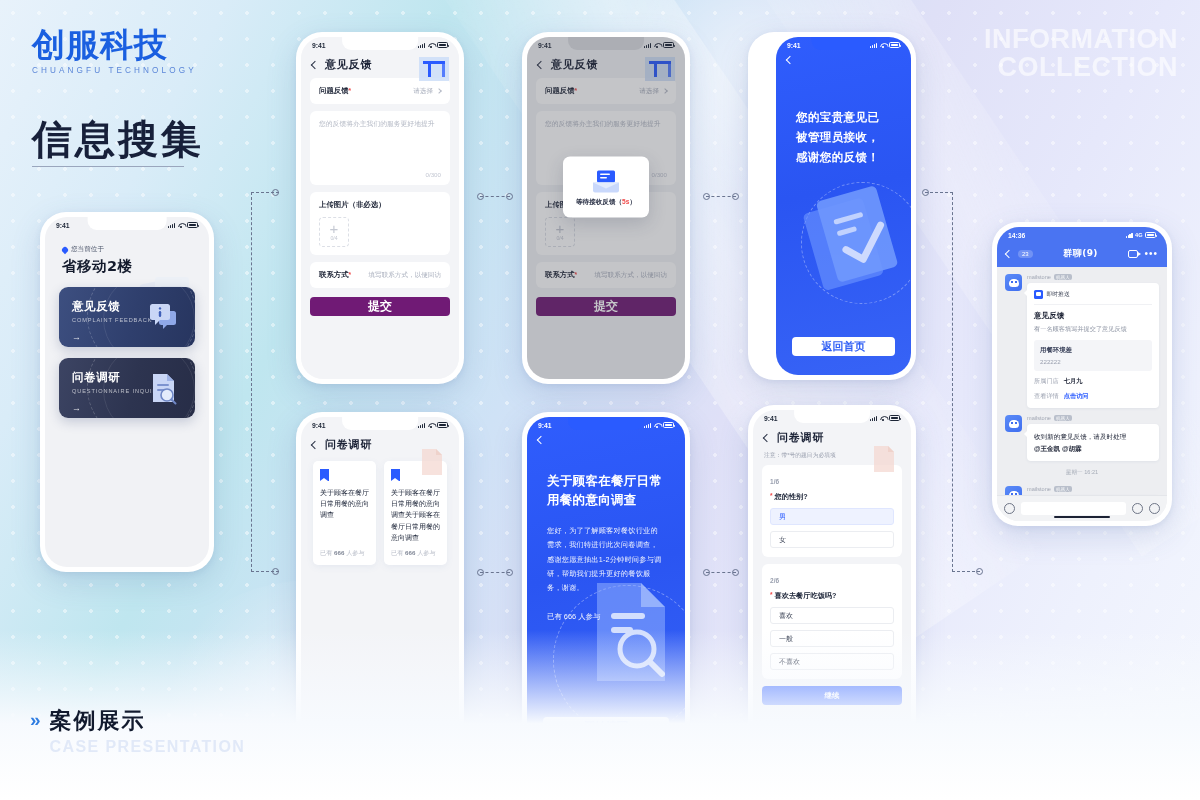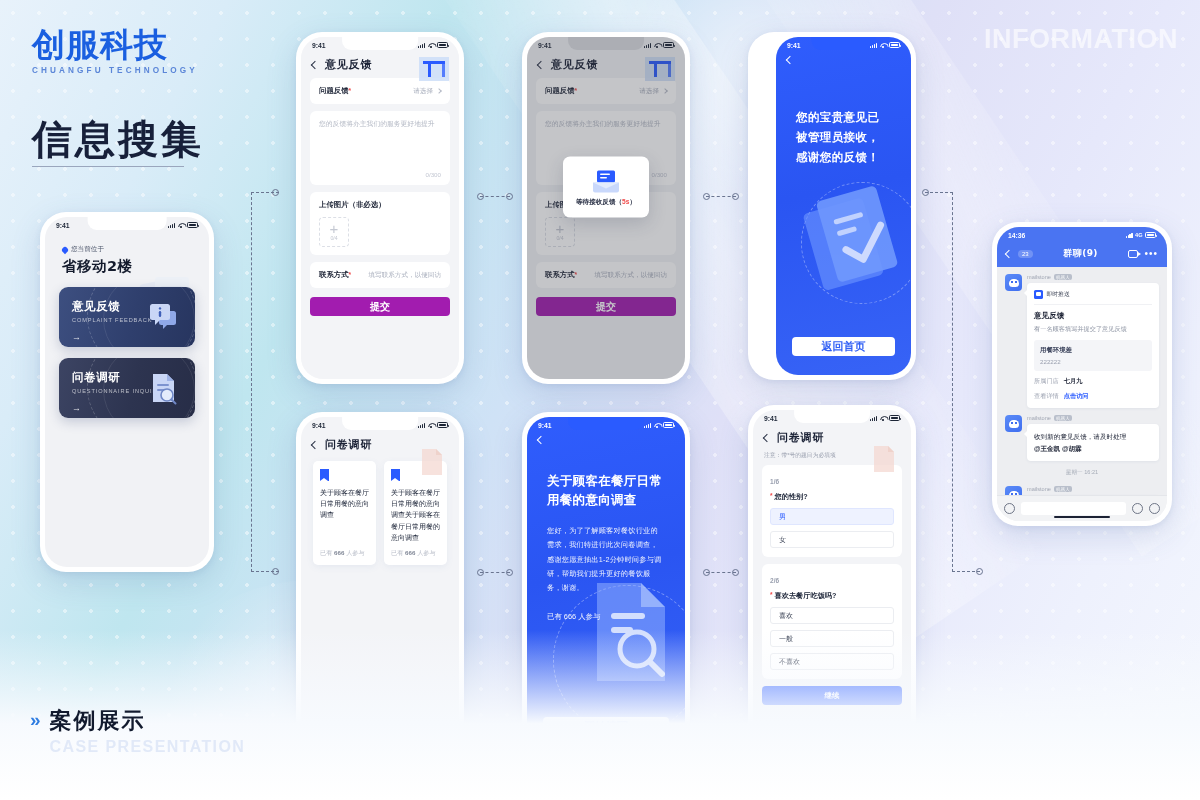--- a/index.html
+++ b/index.html
@@ -44,21 +44,21 @@
 
   
   .logo-wrap { position: absolute; left: 32px; top: 28px; }
   .logo-cn {
     font-size: 33px; font-weight: 700; color: #1a5fe0; letter-spacing: 1px;
     font-family: "DejaVu Sans", "Liberation Sans", sans-serif;
     line-height: 1;
   }
   .logo-en {
     font-size: 8.2px; color: #5b86d8; letter-spacing: 3.1px; margin-top: 5px;
-    font-weight: 700; text-align: center;
+    font-weight: 400; text-align: center;
   }
   .page-title {
     position: absolute; left: 32px; top: 112px;
     font-size: 40px; font-weight: 700; color: #17203a; letter-spacing: 3px;
     font-family: "DejaVu Sans", "Liberation Sans", sans-serif;
   }
   .title-rule {
     position: absolute; left: 32px; top: 166px; width: 152px; height: 1.4px;
     background: #9aa6bd;
   }
@@ -189,23 +189,23 @@
   .ftext { height: 74px; position: relative; }
   .ftext .ph { font-size: 6.8px; color: #b3b8c4; }
   .ftext .cnt { position: absolute; right: 9px; bottom: 7px; font-size: 6.2px; color: #c3c7d2; }
   .uploader {
     width: 30px; height: 30px; border: 1px dashed #dcdfe6; border-radius: 4px; margin-top: 7px;
     display: flex; flex-direction: column; align-items: center; justify-content: center; gap: 1px;
   }
   .plus { font-size: 15px; color: #c4c8d2; line-height: .75; font-weight: 300; }
   .up-cnt { font-size: 5.2px; color: #c4c8d2; }
   .submit-btn {
-    margin: 9px 9px 0; height: 19px; border-radius: 4px; background: #a21caf;
+    margin: 9px 9px 0; height: 19px; border-radius: 4px; background: #701a75;
     display: flex; align-items: center; justify-content: center;
-    font-size: 10px; color: #ffffff; font-weight: 600;
+    font-size: 12px; color: #ffffff; font-weight: 600;
   }
 
   
   .dim-overlay { position: absolute; inset: 0; background: rgba(60,64,72,.30); z-index: 20; }
   .modal {
     position: absolute; left: 50%; top: 44%; transform: translate(-50%,-50%);
     width: 86px; height: 61px; background: #fff; border-radius: 7px; z-index: 21;
     display: flex; flex-direction: column; align-items: center; justify-content: center; gap: 4px;
     box-shadow: 0 6px 18px rgba(40,50,80,.18);
   }
@@ -344,20 +344,21 @@
   <div class="glow-blob" style="left:600px;top:-60px;width:300px;height:260px;"></div>
 
   <div class="logo-wrap">
     <div class="logo-cn">创服科技</div>
     <div class="logo-en">CHUANGFU TECHNOLOGY</div>
   </div>
   <div class="page-title">信息搜集</div>
   <div class="title-rule"></div>
   <div class="watermark">
     <div>INFORMATION</div>
+    <div>COLLECTION</div>
   </div>
 
   <div class="conn">
 
     <div class="seg-v" style="left:251px;top:192px;height:380px;"></div>
     <div class="seg-h" style="left:251px;top:192px;width:28px;"></div>
     <div class="seg-h" style="left:251px;top:571px;width:28px;"></div>
     <div class="node" style="left:272px;top:189px;"></div>
     <div class="node" style="left:272px;top:568px;"></div>
 

